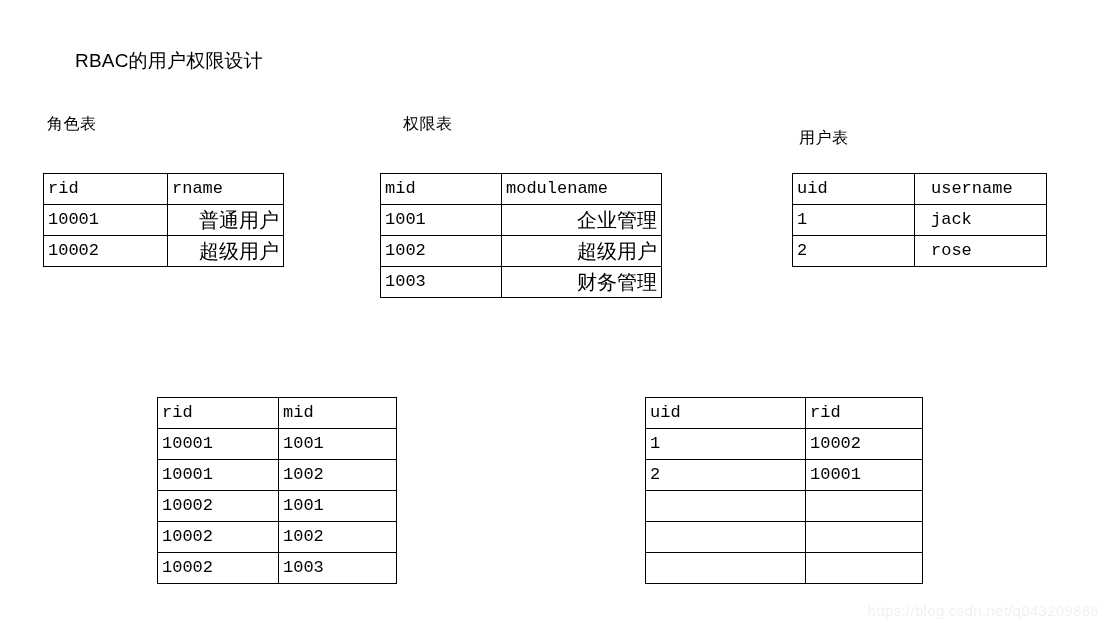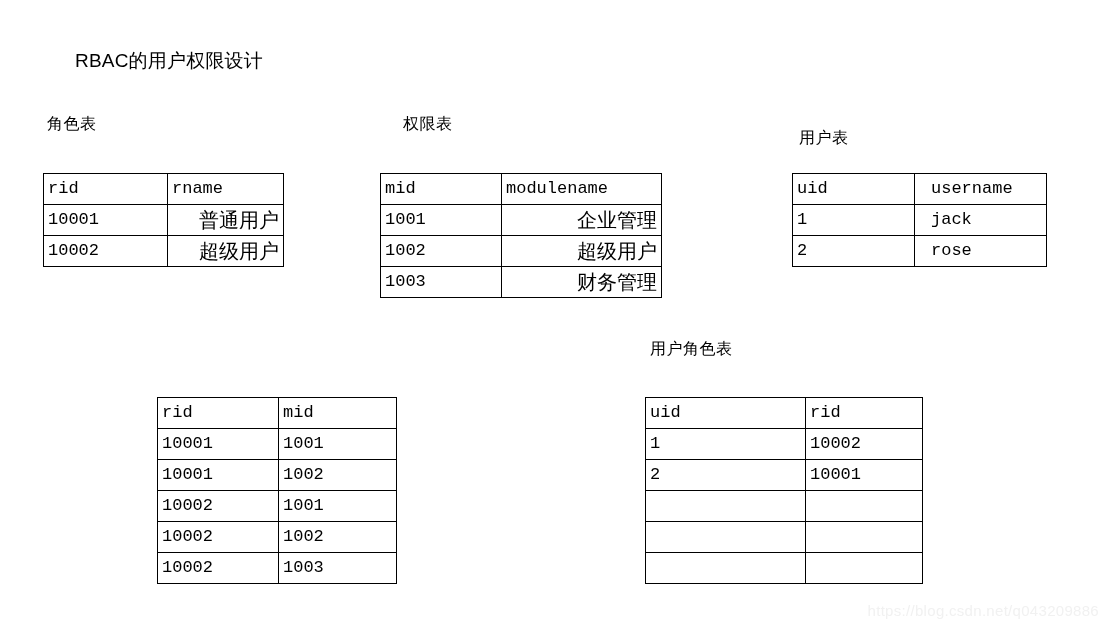--- a/index.html
+++ b/index.html
@@ -195,21 +195,20 @@
         <td class="num">10002</td>
         <td class="num">1002</td>
       </tr>
       <tr>
         <td class="num">10002</td>
         <td class="num">1003</td>
       </tr>
     </tbody>
   </table>
 
-  <div class="tbl-label" style="left:650px; top:335px;">用户角色表</div>
   <table class="dtable" id="tbl-userrole">
     <tbody>
       <tr>
         <td class="hdr">uid</td>
         <td class="hdr">rid</td>
       </tr>
       <tr>
         <td class="num">1</td>
         <td class="num">10002</td>
       </tr>

